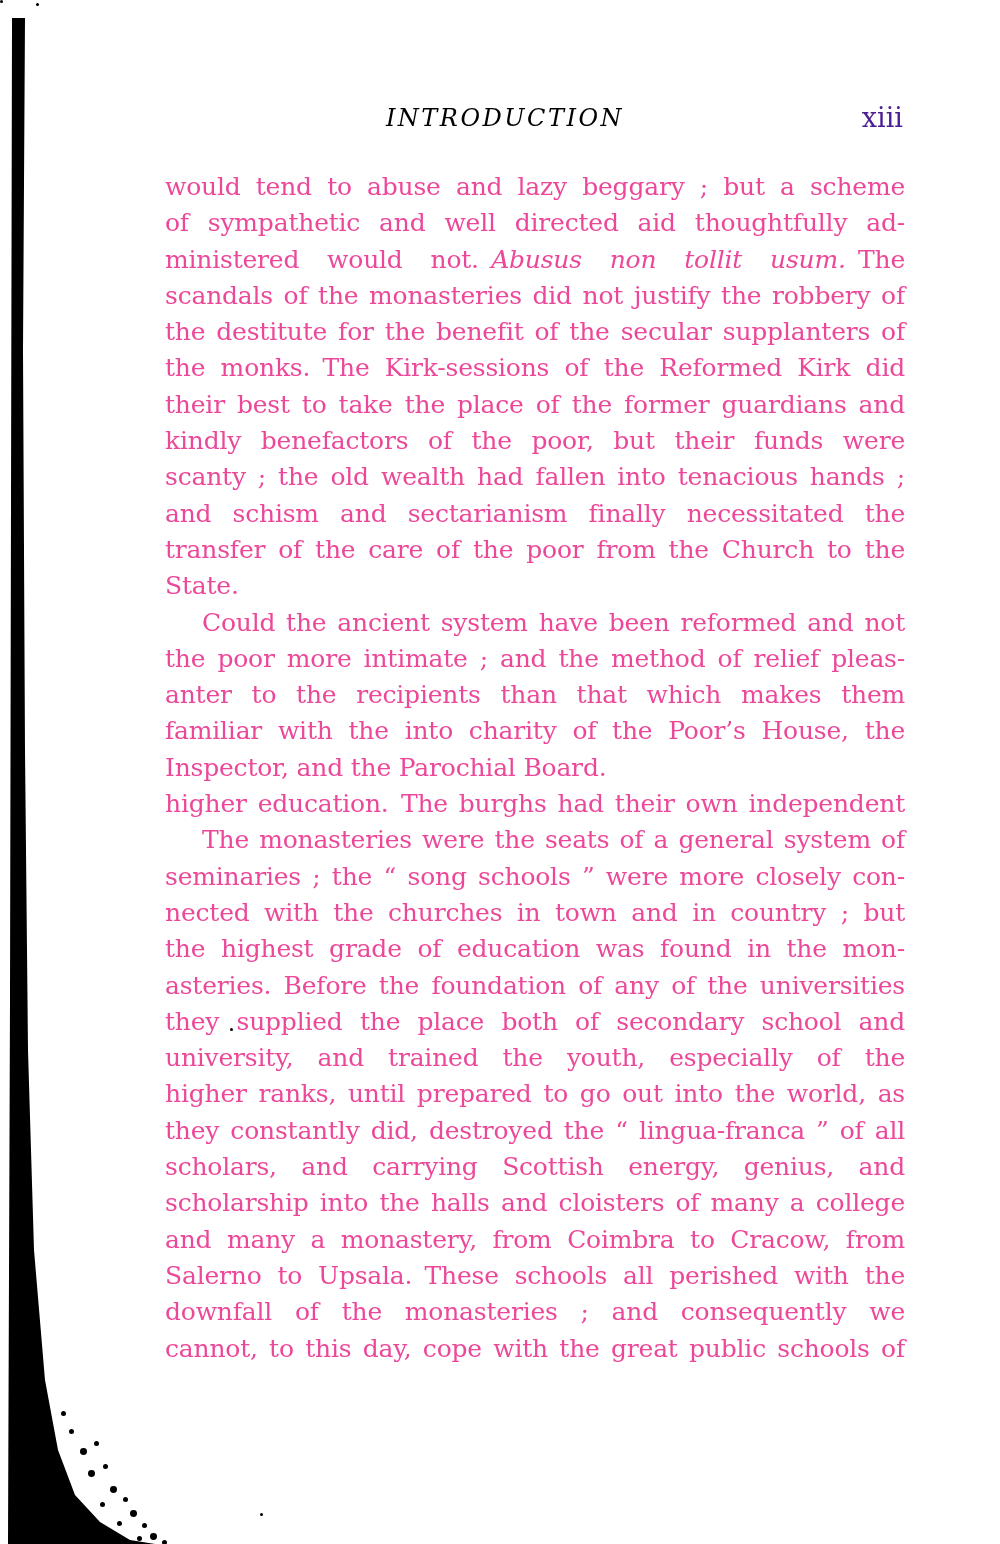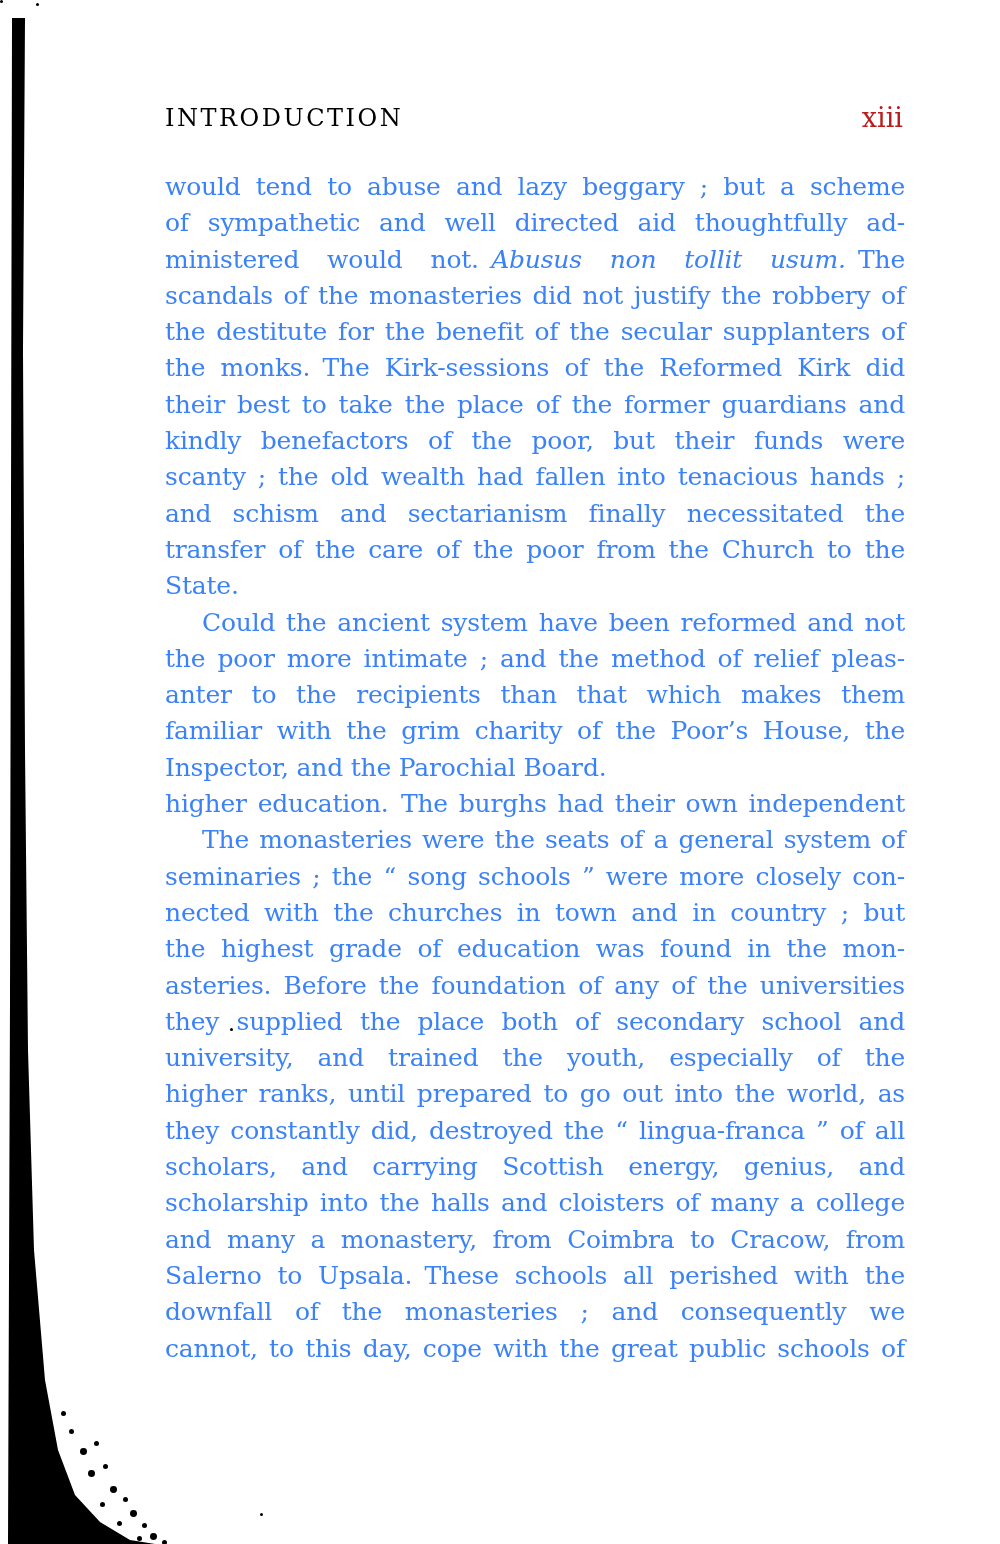--- a/index.html
+++ b/index.html
@@ -59,40 +59,41 @@
   
   .header {
     position: absolute;
     left: 165px; top: 104px;
     width: 740px;
     height: 34px;
   }
   .running-title {
     position: absolute;
     left: 0; right: 60px;
-    text-align: left;
+    text-align: center;
     font-size: 24px;
     letter-spacing: 2.5px;
     color: #000;
+    font-style: italic;
   }
   .page-number {
     position: absolute;
     right: 2px; top: -2px;
     font-size: 27px;
-    color: #b91c1c;
+    color: #4c1d95;
   }
   
   .body-text {
     position: absolute;
     left: 165px; top: 169px;
     width: 740px;
     font-size: 25px;
     line-height: 36.3px;
     letter-spacing: -0.2px;
-    color: #3b82f6;
+    color: #ec4899;
   }
   .paragraph { margin: 0; }
   .line {
     text-align: justify;
     text-align-last: justify;
     white-space: normal;
   }
   .line.para-last { text-align-last: left; }
   .line.first-indent { text-indent: 37px; }
   .italic { font-style: italic; }
@@ -122,21 +123,21 @@
         <div class="line"><span>kindly benefactors of the poor, but their funds were</span></div>
         <div class="line"><span>scanty ; the old wealth had fallen into tenacious hands ;</span></div>
         <div class="line"><span>and schism and sectarianism finally necessitated the</span></div>
         <div class="line"><span>transfer of the care of the poor from the Church to the</span></div>
         <div class="line para-last"><span>State.</span></div>
       </div>
       <div class="paragraph">
         <div class="line first-indent"><span>Could the ancient system have been reformed and not</span></div>
         <div class="line"><span>the poor more intimate ; and the method of relief pleas-</span></div>
         <div class="line"><span>anter to the recipients than that which makes them</span></div>
-        <div class="line"><span>familiar with the grim charity of the Poor’s House, the</span></div>
+        <div class="line"><span>familiar with the into charity of the Poor’s House, the</span></div>
         <div class="line para-last"><span>Inspector, and the Parochial Board.</span></div>
       </div>
       <div class="paragraph">
         <div class="line"><span>higher education. The burghs had their own independent</span></div>
         <div class="line first-indent"><span>The monasteries were the seats of a general system of</span></div>
         <div class="line"><span>seminaries ; the “ song schools ” were more closely con-</span></div>
         <div class="line"><span>nected with the churches in town and in country ; but</span></div>
         <div class="line"><span>the highest grade of education was found in the mon-</span></div>
         <div class="line"><span>asteries. Before the foundation of any of the universities</span></div>
         <div class="line"><span>they supplied the place both of secondary school and</span></div>

